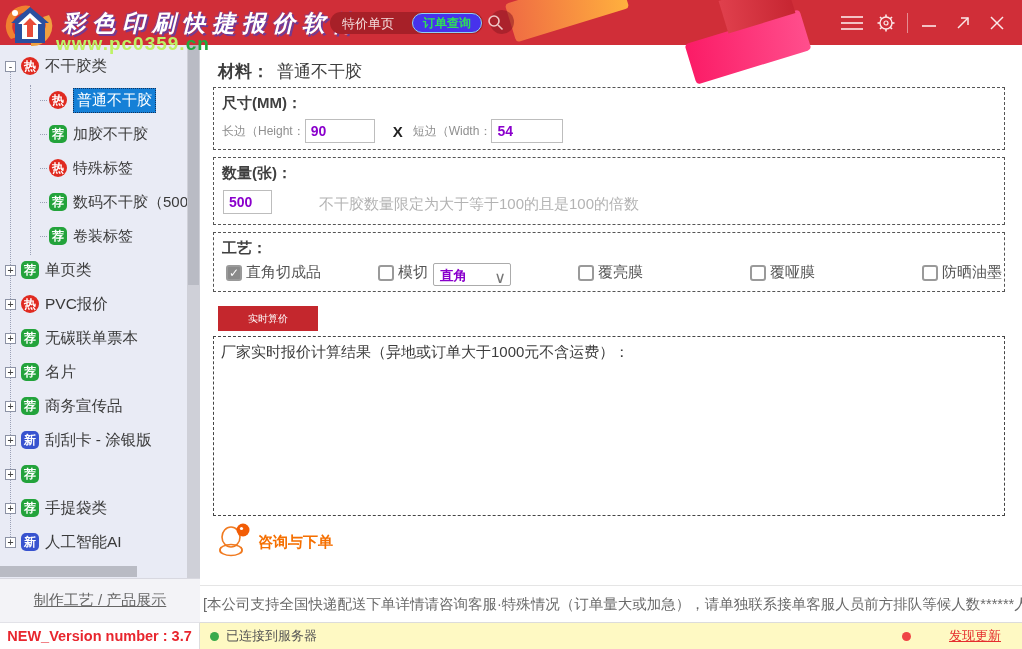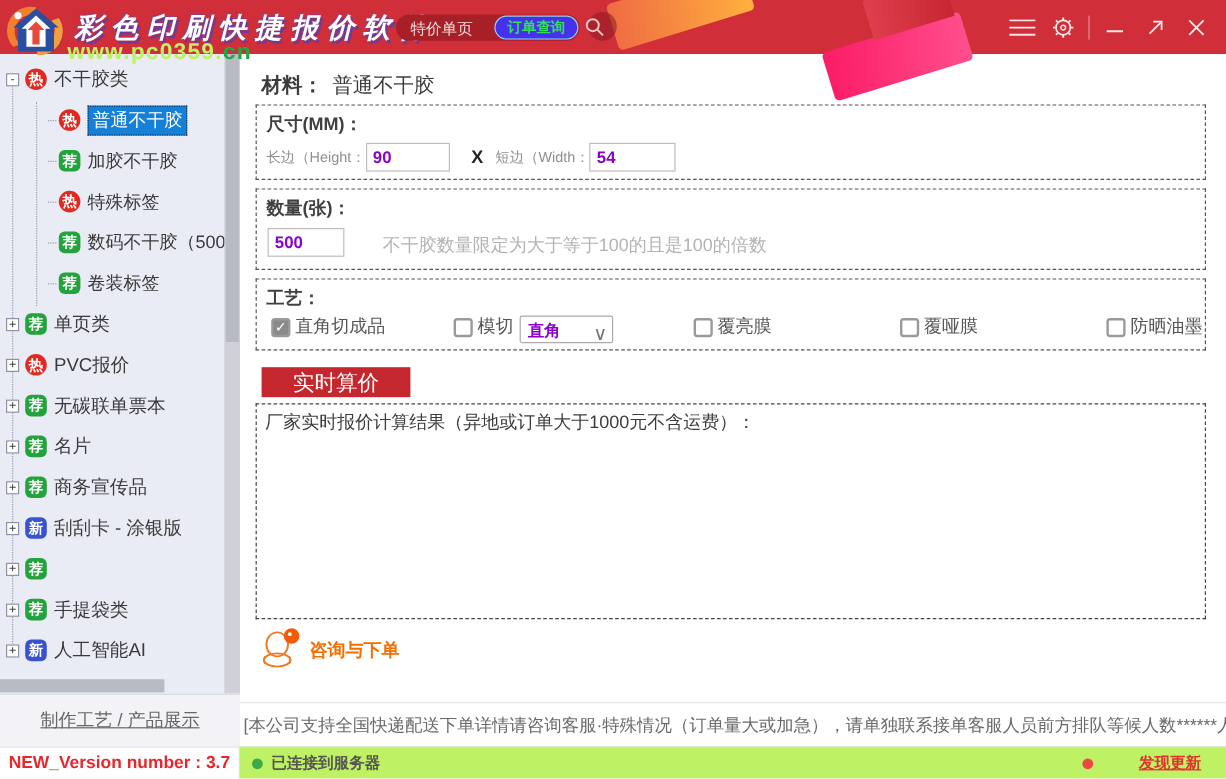--- a/index.html
+++ b/index.html
@@ -63,39 +63,39 @@
   .material-row .lab { font-weight:bold; margin-right:8px; }
   .dashbox { position:absolute; left:13px; width:792px; border:1px dashed #555; background:#fff; }
   .box-size { top:42px; height:63px; }
   .box-qty { top:112px; height:68px; }
   .box-craft { top:187px; height:60px; }
   .box-title { position:absolute; left:8px; top:6px; font-size:15px; font-weight:bold; color:#404040; }
   .graylab { color:#8f8f8f; font-size:12px; }
   .vinput { height:24px; border:1px solid #bdbdbd; font-size:14px; font-weight:bold; color:#8a00cc; padding:0 5px; font-family:"Liberation Sans",sans-serif; outline:none; background:#fff; }
   .sizerow { position:absolute; left:8px; top:31px; display:flex; align-items:center; }
   .x-sep { font-weight:bold; font-size:15px; color:#222; margin:0 10px 0 18px; }
-  .qty-input { position:absolute; left:9px; top:32px; width:64px; }
+  .qty-input { position:absolute; left:9px; top:32px; width:49px; }
   .qty-hint { position:absolute; left:105px; top:37px; font-size:15px; color:#b3b3b3; }
   .craftrow { position:absolute; left:0; top:30px; width:792px; height:24px; }
   .craft-item { position:absolute; display:flex; align-items:center; }
   .cbox { width:16px; height:16px; border:2px solid #9a9a9a; border-radius:3px; background:#fff; margin-right:4px; flex:none; cursor:pointer; font-size:12px; line-height:13px; text-align:center; color:#fff; }
   .cbox.checked { background:#8a8a8a; }
   .clabel { font-size:15px; color:#555; }
   .dropdown { position:absolute; width:78px; height:23px; border:1px solid #ababab; border-radius:2px; background:#fff; cursor:pointer; }
   .dropdown .dval { position:absolute; left:6px; top:3px; font-size:13.5px; font-weight:bold; color:#8a00cc; }
   .dropdown .chev { position:absolute; right:4px; top:4px; color:#777; }
-  .quote-btn { position:absolute; left:18px; top:261px; width:124px; height:25px; background:#c4272d; color:#fff; font-size:18px; border:none; cursor:pointer; font-family:Liberation Mono, monospace; }
+  .quote-btn { position:absolute; left:18px; top:261px; width:100px; height:25px; background:#c4272d; color:#fff; font-size:10px; border:none; cursor:pointer; font-family:Liberation Mono, monospace; }
   .result-box { position:absolute; left:13px; top:291px; width:792px; height:180px; border:1px dashed #444; background:#fff; }
   .result-box .rlabel { position:absolute; left:7px; top:6px; font-size:15px; color:#3c3c3c; }
   .consult { position:absolute; left:18px; top:478px; display:flex; align-items:center; cursor:pointer; }
   .consult .qq { margin-right:8px; }
   .consult .ctext { font-size:15px; font-weight:bold; color:#f56f00; }
   .notice { position:absolute; left:0; top:540px; width:822px; height:37px; border-top:1px solid #e5e5e5; background:#fff; display:flex; align-items:center; overflow:hidden; }
   .notice span { font-size:14.5px; color:#6a6a6a; white-space:nowrap; padding-left:3px; }
-  .statusbar { position:absolute; left:0; top:577px; width:822px; height:27px; background:#bef264; border-top:1px solid #dcdcdc; display:flex; align-items:center;font-weight:bold; }
+  .statusbar { position:absolute; left:0; top:577px; width:822px; height:27px; background:#fef9c3; border-top:1px solid #dcdcdc; display:flex; align-items:center; }
   .dot { width:9px; height:9px; border-radius:50%; display:inline-block; flex:none; }
   .dot.green { background:#3aaa4b; margin:0 7px 0 10px; }
   .dot.red { background:#ef4545; margin-right:6px; }
   .status-text { font-size:13px; color:#555; }
   .status-right { margin-left:auto; display:flex; align-items:center; padding-right:21px;gap:32px; }
   .update-link { font-size:13px; color:#e52e2e; text-decoration:underline; cursor:pointer; }
 </style>
 </head>
 <body>
 

